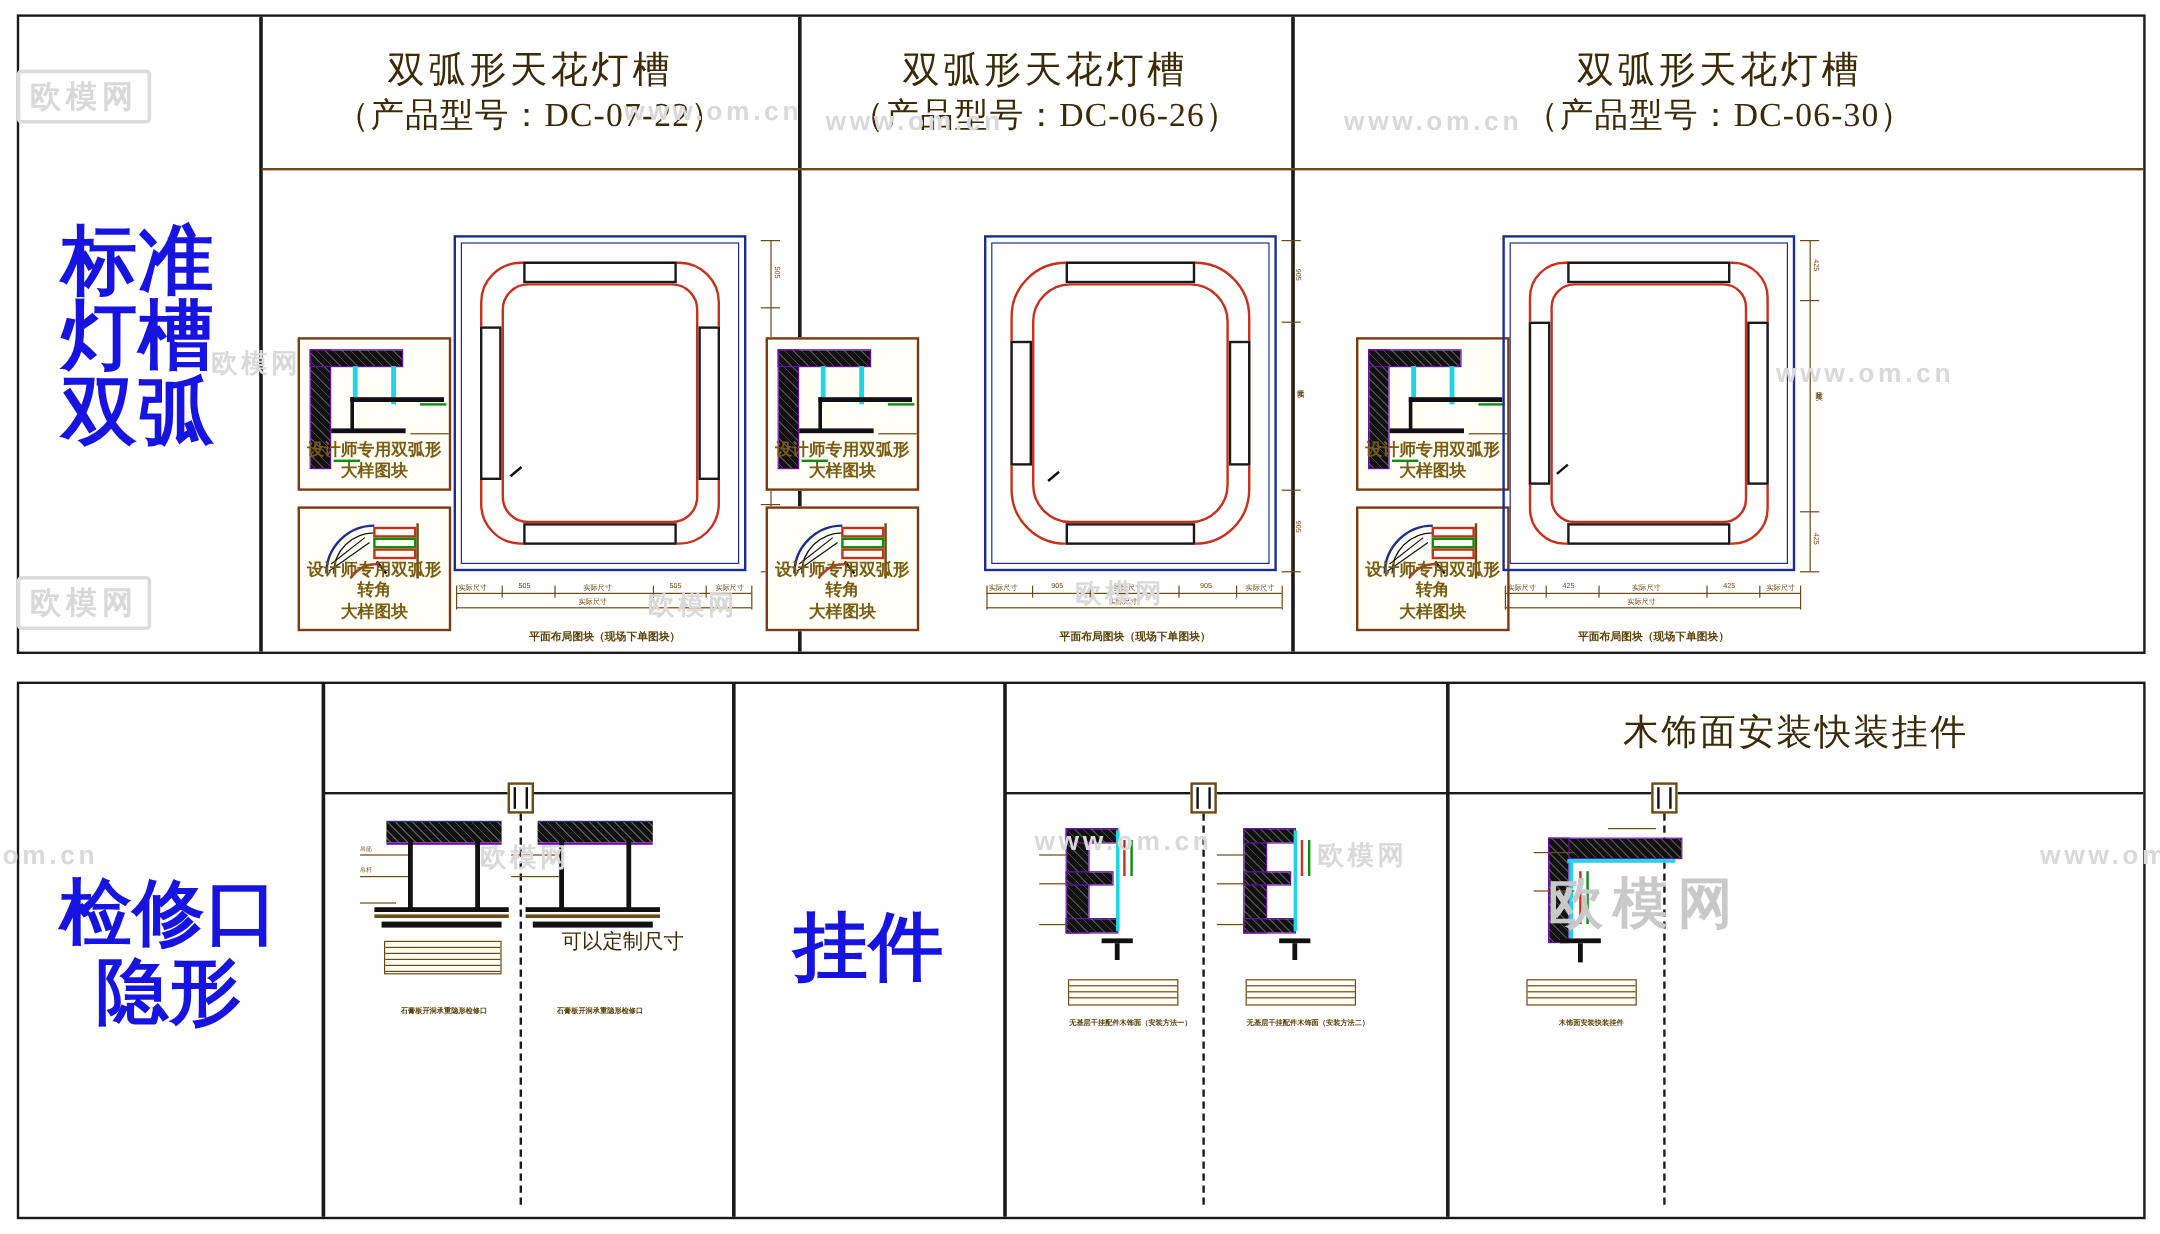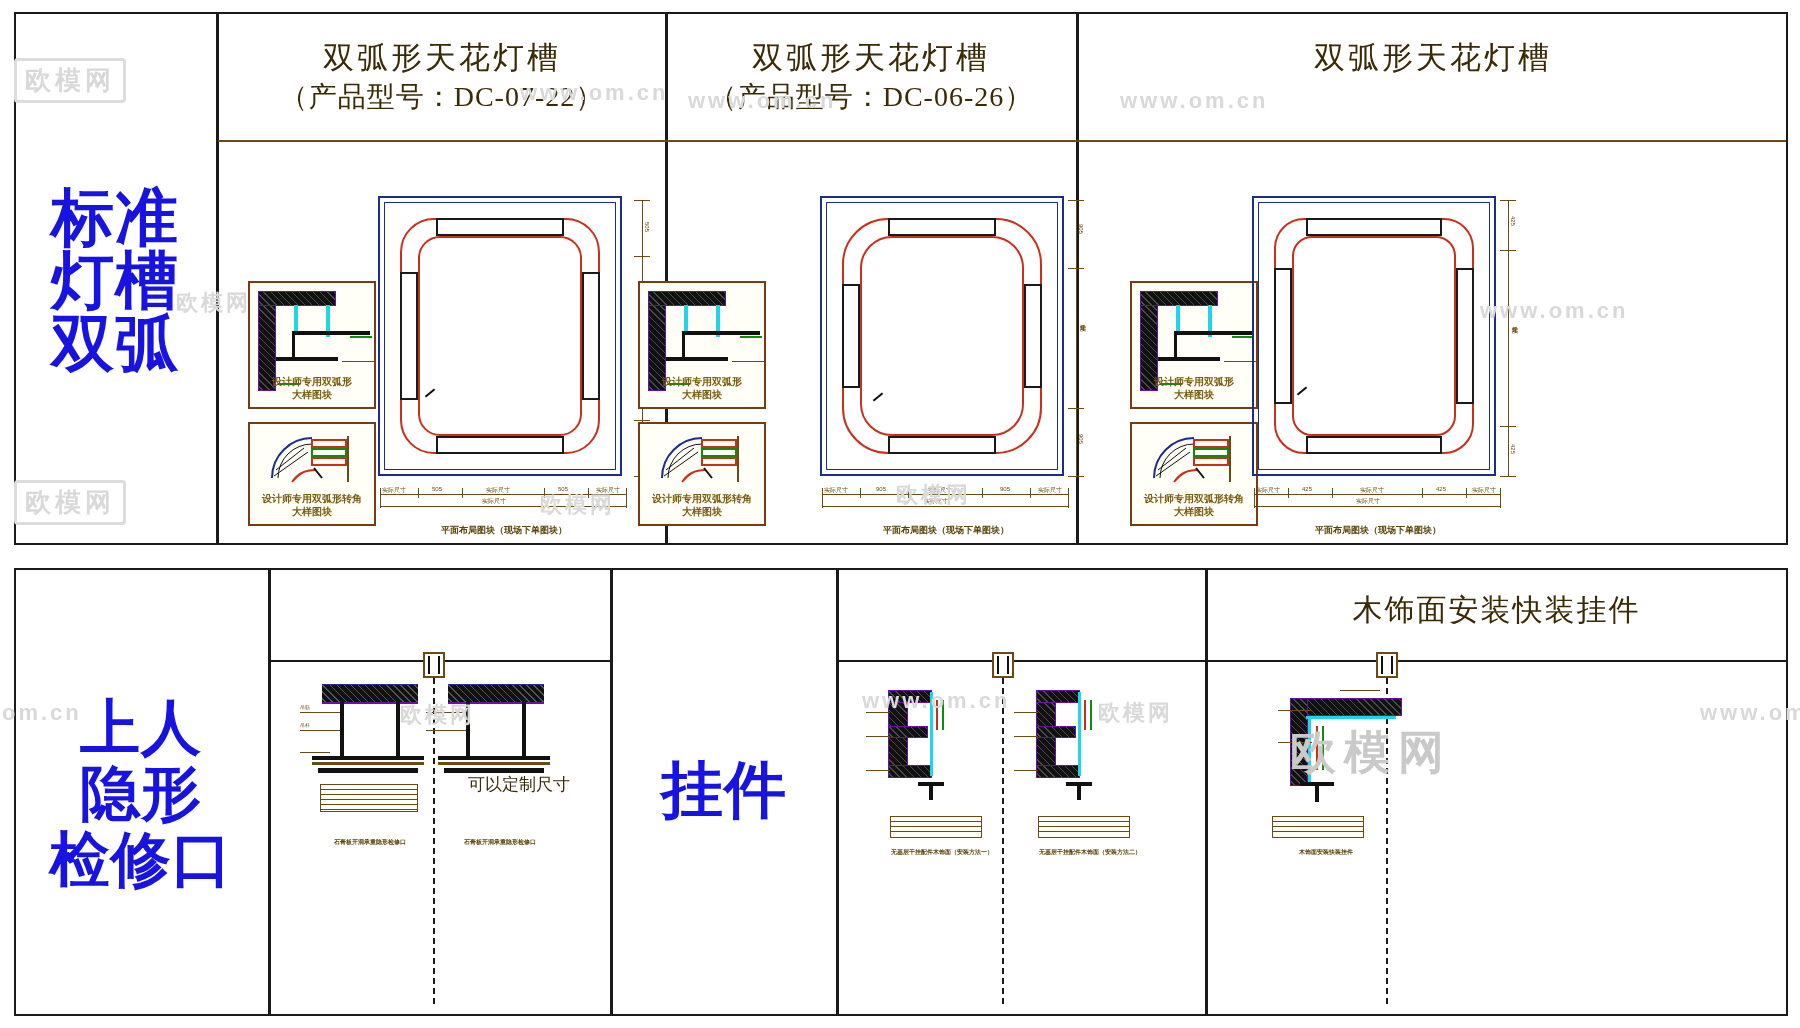--- a/index.html
+++ b/index.html
@@ -55,21 +55,21 @@
 
   
   .dimstrip{position:absolute;}
   .dimstrip .dl{position:absolute;background:#6b4a14;}
   .dimstrip .dt{position:absolute;color:#6b4a14;font-size:6px;white-space:nowrap;
                 font-family:"Liberation Sans","DejaVu Sans",sans-serif;}
 
   
   .card{position:absolute;box-sizing:border-box;border:2px solid #7b3b12;background:#fffef7;}
   .card .cap{position:absolute;left:0;right:0;text-align:center;color:#7a5c10;
-             font-weight:bold;font-size:10px;line-height:1.25;
+             font-weight:bold;font-size:14px;line-height:1.25;
              font-family:"Liberation Sans","DejaVu Sans",sans-serif;}
 
   .smalllabel{position:absolute;color:#5a4208;font-size:9px;font-weight:bold;
               white-space:nowrap;text-align:center;
               font-family:"Liberation Sans","DejaVu Sans",sans-serif;}
 
   .customlabel{position:absolute;color:#3b2a06;font-size:17px;white-space:nowrap;
                font-family:"Liberation Serif","DejaVu Serif",serif;}
 
   
@@ -119,20 +119,21 @@
     <span class="l2">（产品型号：DC-07-22）</span>
   </div>
 
   <div class="ptitle" style="left:668px;top:38px;width:406px;">
     <span class="l1">双弧形天花灯槽</span>
     <span class="l2">（产品型号：DC-06-26）</span>
   </div>
 
   <div class="ptitle" style="left:1080px;top:38px;width:706px;">
     <span class="l1">双弧形天花灯槽</span>
+    <span class="l2">（产品型号：DC-06-30）</span>
   </div>
 
   <div class="card" style="left:248px;top:281px;width:128px;height:128px;">
     <div class="hatchwall" style="left:8px;top:8px;width:16px;height:98px;"></div>
     <div class="hatchwall" style="left:8px;top:8px;width:76px;height:13px;"></div>
     <div class="cyan" style="left:44px;top:22px;width:4px;height:26px;"></div>
     <div class="cyan" style="left:76px;top:22px;width:4px;height:32px;"></div>
     <div class="blk" style="left:42px;top:48px;width:78px;height:4px;"></div>
     <div class="blk" style="left:42px;top:48px;width:3px;height:28px;"></div>
     <div class="blk" style="left:26px;top:74px;width:62px;height:4px;"></div>
@@ -366,23 +367,22 @@
   <div class="box" style="left:14px;top:568px;width:1774px;height:448px;"></div>
   <div class="vline" style="left:268px;top:570px;width:3px;height:444px;"></div>
   <div class="vline" style="left:610px;top:570px;width:3px;height:444px;"></div>
   <div class="vline" style="left:836px;top:570px;width:3px;height:444px;"></div>
   <div class="vline" style="left:1205px;top:570px;width:3px;height:444px;"></div>
   <div class="hline" style="left:270px;top:660px;width:340px;height:2px;"></div>
   <div class="hline" style="left:838px;top:660px;width:367px;height:2px;"></div>
   <div class="hline" style="left:1207px;top:660px;width:579px;height:2px;"></div>
 
   <div class="bluecap" style="left:16px;top:576px;width:250px;height:436px;font-size:60px;line-height:1.1;">
-    <span>上人</span>
+    <span>检修口</span>
     <span>隐形</span>
-    <span>检修口</span>
   </div>
 
   <div class="bluecap" style="left:614px;top:640px;width:220px;height:300px;font-size:62px;line-height:1.25;">
     <span>挂件</span>
   </div>
 
   <div class="btitle" style="left:1207px;top:590px;width:579px;">木饰面安装快装挂件</div>
 
   <div class="box" style="left:423px;top:652px;width:22px;height:26px;border:2px solid #6b4a14;"></div>
   <div class="blk" style="left:428px;top:656px;width:2px;height:18px;"></div>

